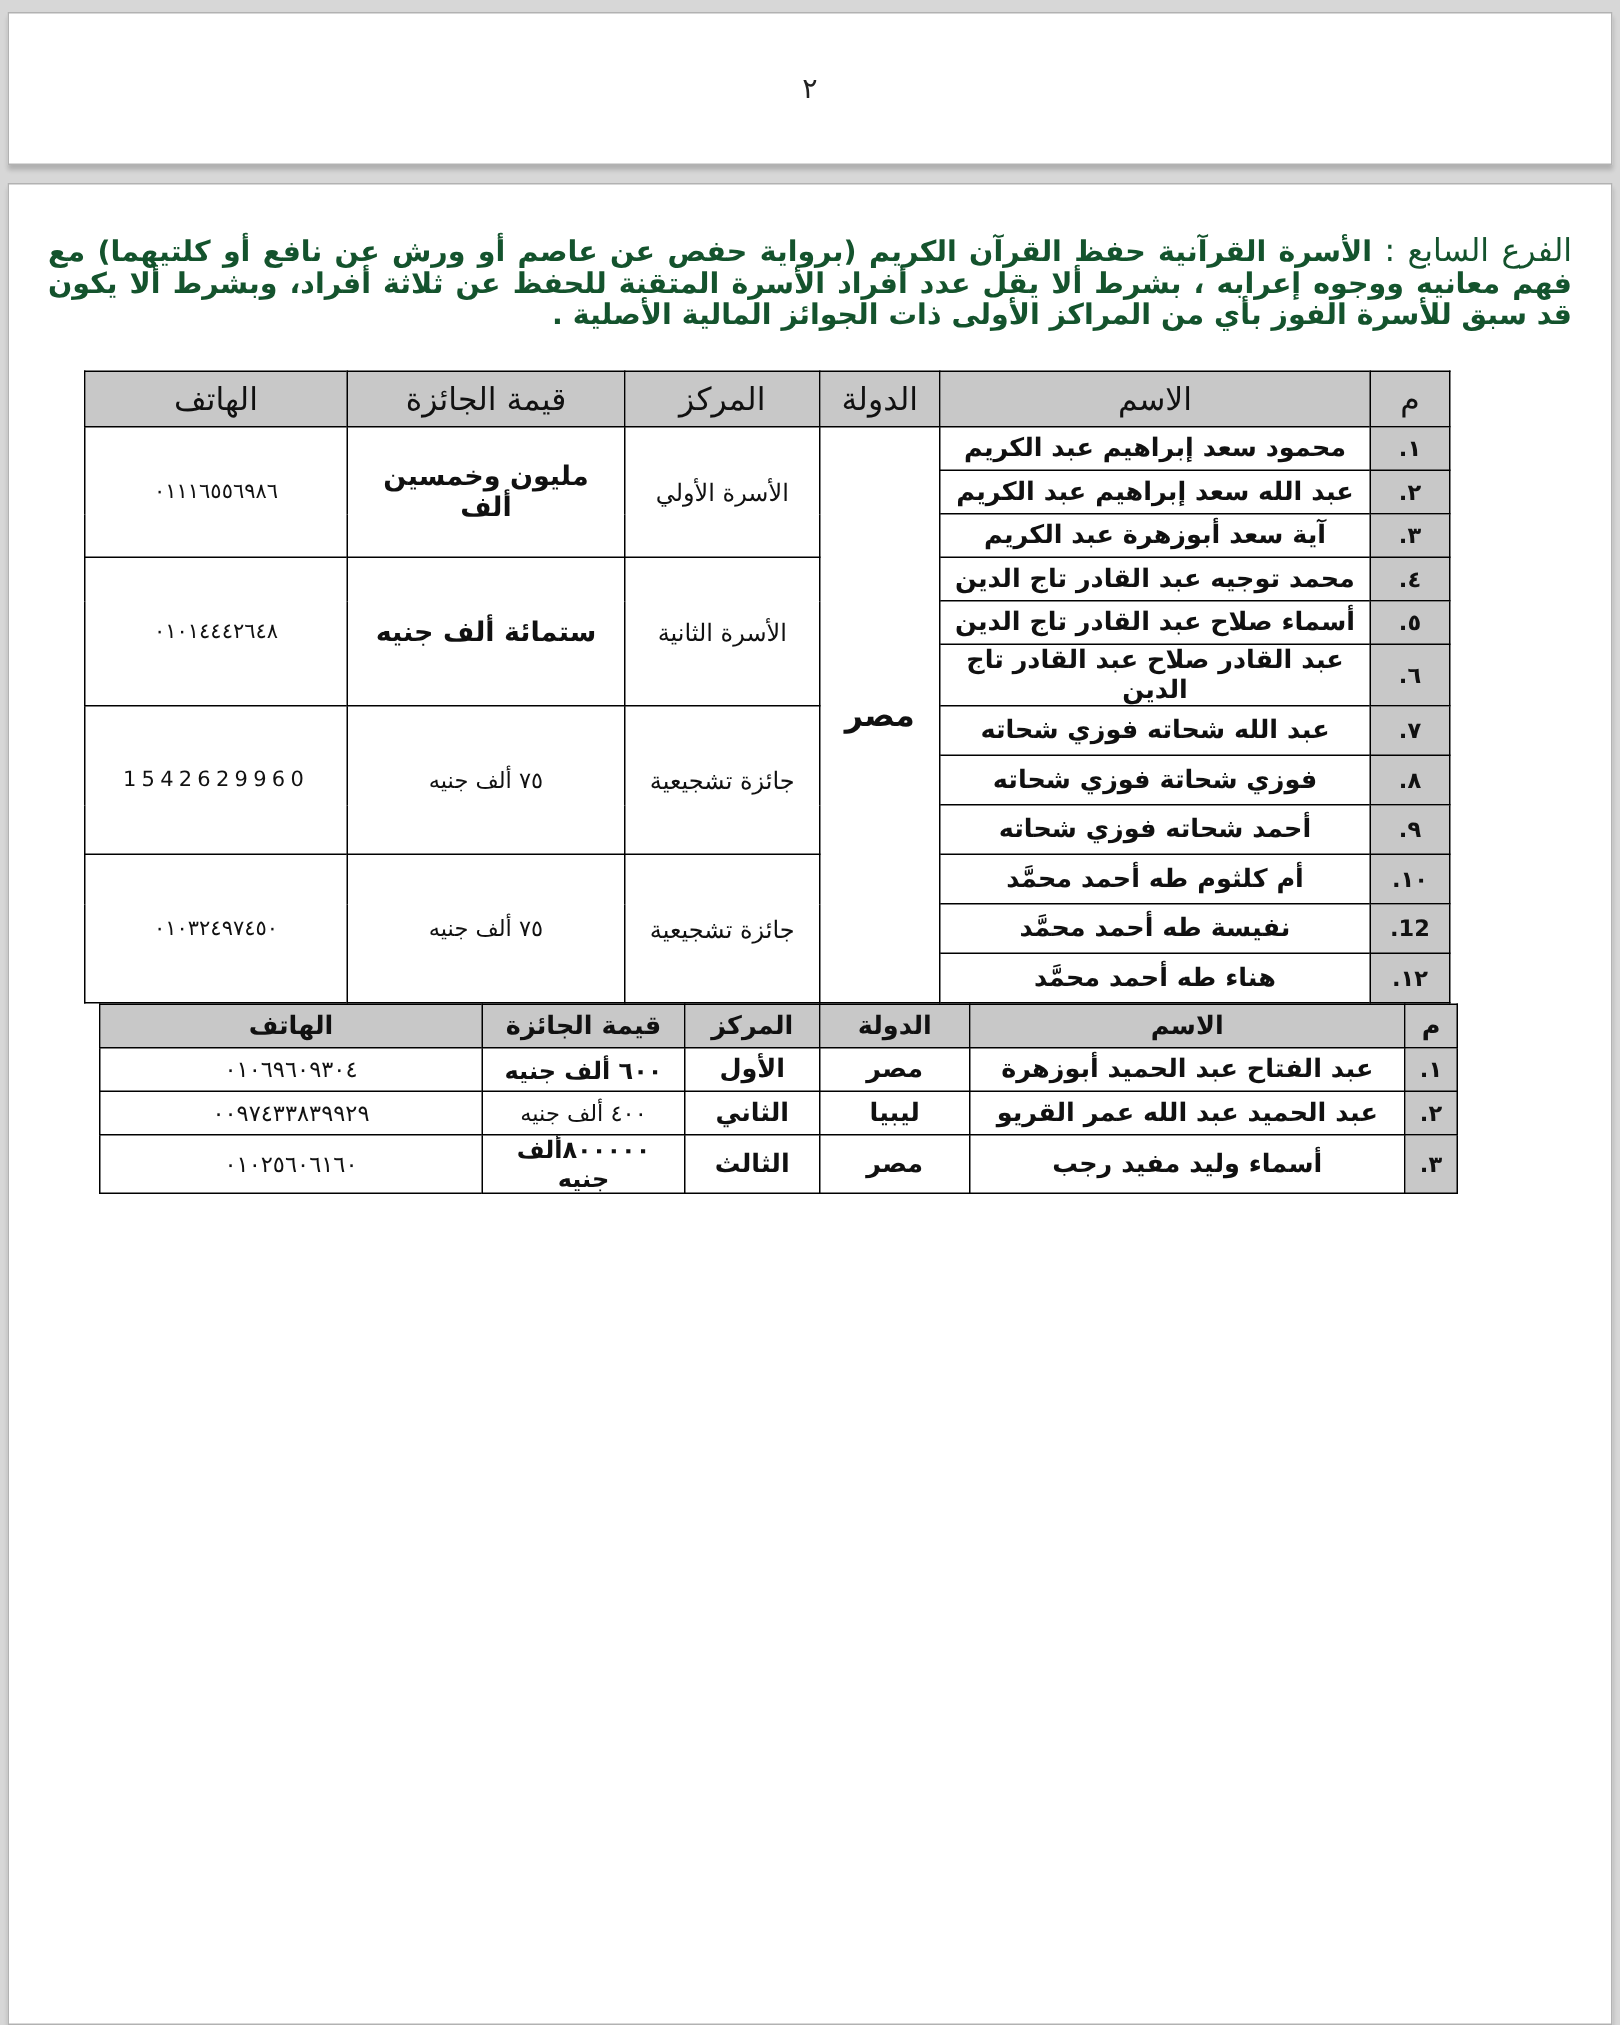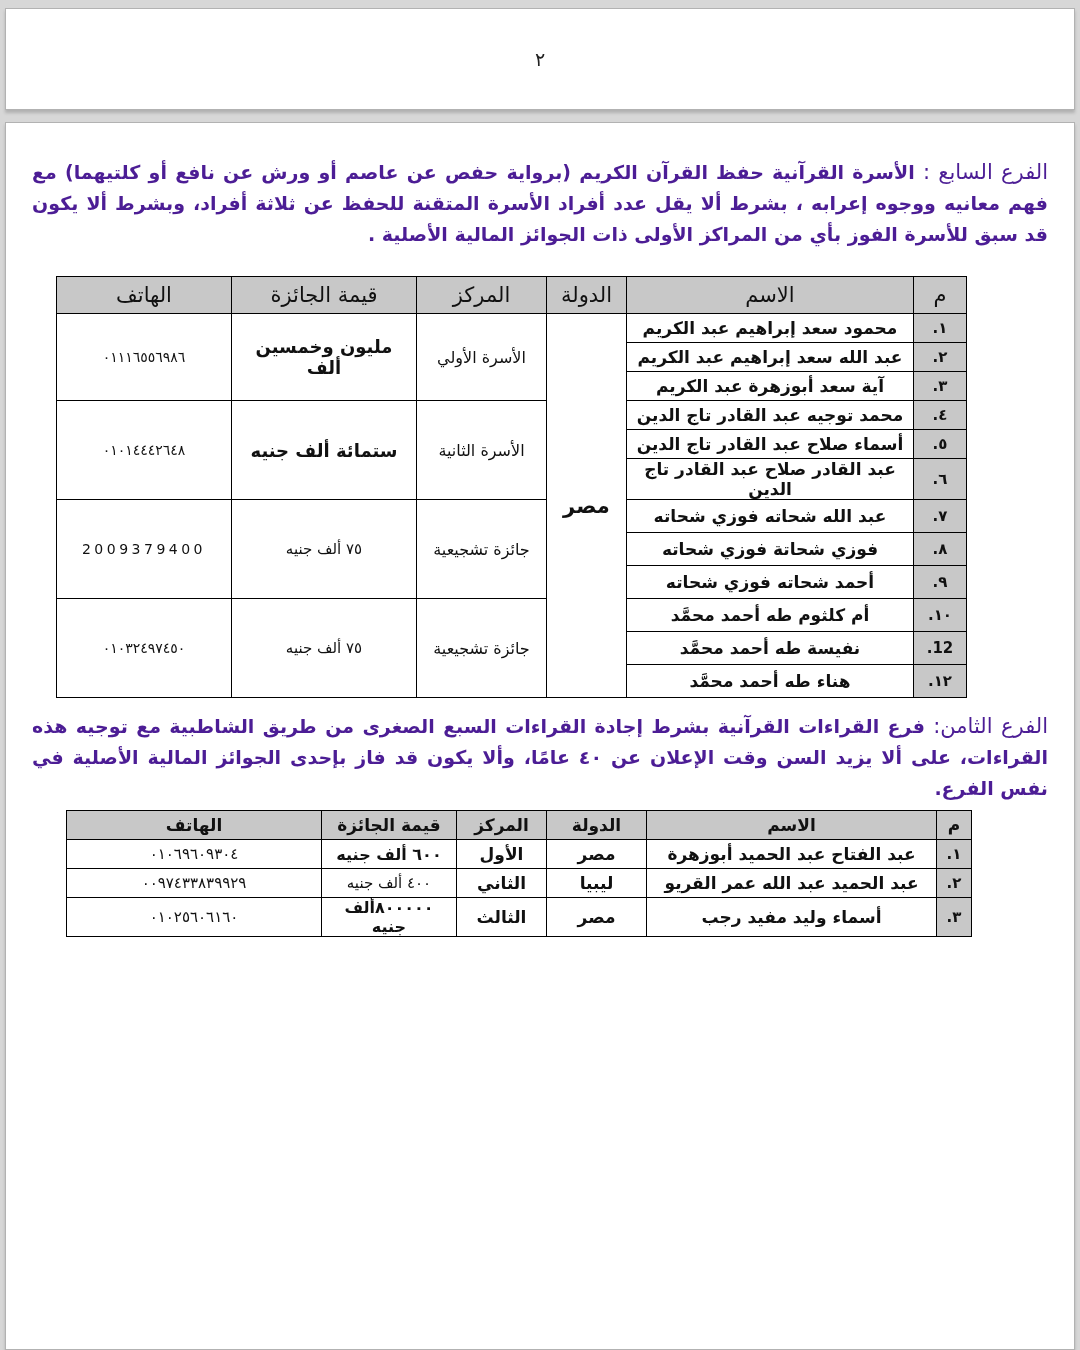--- a/index.html
+++ b/index.html
@@ -25,23 +25,23 @@
   .panel-main{
     margin:12px 5px 0 5px;
     height:1228px;
   }
   .content{
     padding:34px 26px 0 26px;
   }
   .para{
     font-size:19px;
     font-weight:700;
-    line-height:31px;
+    line-height:21px;
     text-align:justify;
-    color:#4c1d95;
+    color:#14532d;
     margin:0 0 26px 0;
   }
   .para .lbl{
     font-weight:400;
     font-size:21px;
   }
   .para-2{margin:13px 0 6px 0;}
   table{
     border-collapse:collapse;
     table-layout:fixed;
@@ -151,21 +151,21 @@
           </tr>
           <tr class="g1">
             <td class="c-num">٦.</td>
             <td class="c-name">عبد القادر صلاح عبد القادر تاج الدين</td>
           </tr>
           <tr class="g2">
             <td class="c-num">٧.</td>
             <td class="c-name">عبد الله شحاته فوزي شحاته</td>
             <td class="c-pos" rowspan="3">جائزة تشجيعية</td>
             <td class="c-prize" rowspan="3">٧٥ ألف جنيه</td>
-            <td class="c-phone" rowspan="3">2009379400</td>
+            <td class="c-phone" rowspan="3">1542629960</td>
           </tr>
           <tr class="g2">
             <td class="c-num">٨.</td>
             <td class="c-name">فوزي شحاتة فوزي شحاته</td>
           </tr>
           <tr class="g2">
             <td class="c-num">٩.</td>
             <td class="c-name">أحمد شحاته فوزي شحاته</td>
           </tr>
           <tr class="g3">
@@ -179,21 +179,20 @@
             <td class="c-num">12.</td>
             <td class="c-name">نفيسة طه أحمد محمَّد</td>
           </tr>
           <tr class="g3">
             <td class="c-num">١٢.</td>
             <td class="c-name">هناء طه أحمد محمَّد</td>
           </tr>
         </tbody>
     </table>
 
-    <p class="para para-2"><span class="lbl">الفرع الثامن: </span><span>فرع القراءات القرآنية بشرط إجادة القراءات السبع الصغرى من طريق الشاطبية مع توجيه هذه القراءات، على ألا يزيد السن وقت الإعلان عن ٤٠ عامًا، وألا يكون قد فاز بإحدى الجوائز المالية الأصلية في نفس الفرع.</span></p>
 
     <table class="t2">
       <colgroup>
         <col style="width:35px">
           <col style="width:290px">
           <col style="width:100px">
         <col style="width:90px">
           <col style="width:135px">
           <col style="width:255px">
       </colgroup>

